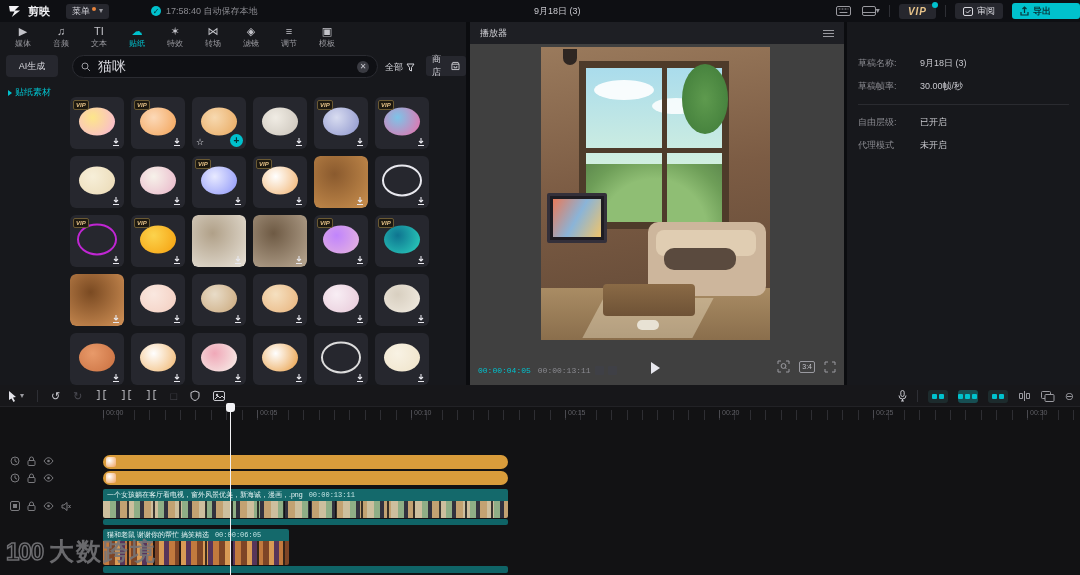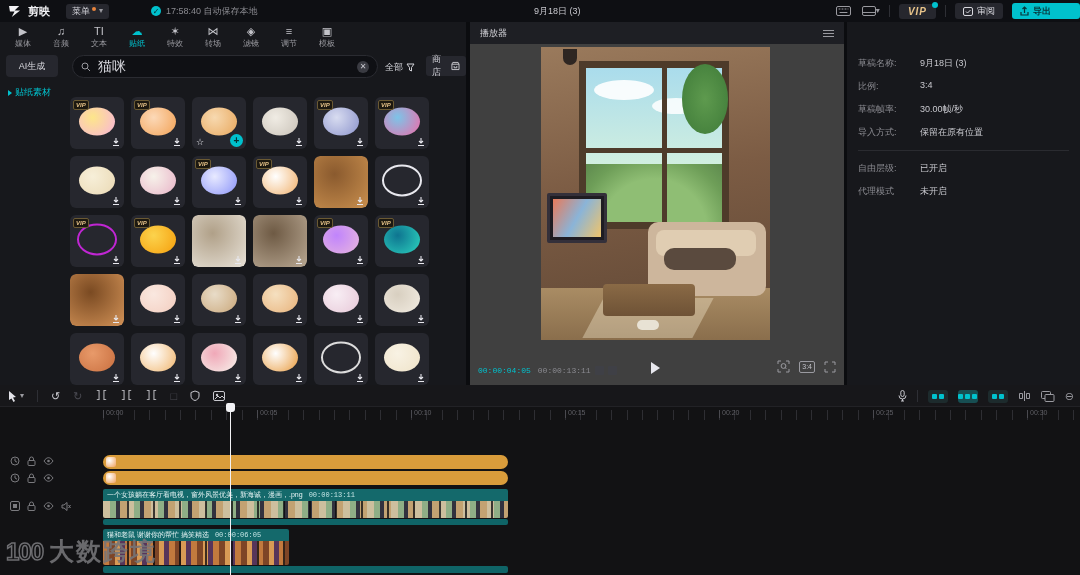--- a/index.html
+++ b/index.html
@@ -516,30 +516,22 @@
     </div>
   </div>
 
   <div class="abs right-panel">
     <div class="abs params" id="params-list">
         <div class="prow">
           <span class="plb">草稿名称:</span>
           <span class="pvl">9月18日 (3)</span>
         </div>
         <div class="prow">
-          <span class="plb">比例:</span>
-          <span class="pvl">3:4</span>
-        </div>
-        <div class="prow">
           <span class="plb">草稿帧率:</span>
           <span class="pvl">30.00帧/秒</span>
-        </div>
-        <div class="prow">
-          <span class="plb">导入方式:</span>
-          <span class="pvl">保留在原有位置</span>
         </div>
         <div class="pdiv"></div>
         <div class="prow">
           <span class="plb">自由层级:</span>
           <span class="pvl">已开启</span>
         </div>
         <div class="prow">
           <span class="plb">代理模式</span>
           <span class="pvl">未开启</span>
         </div>

